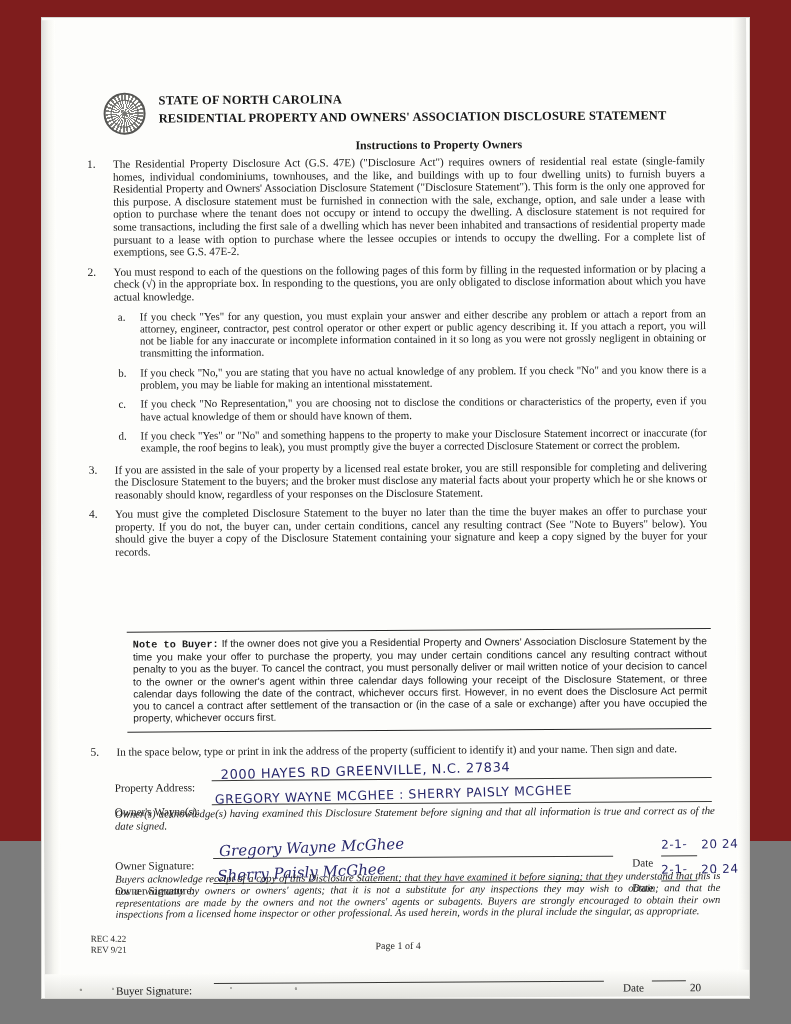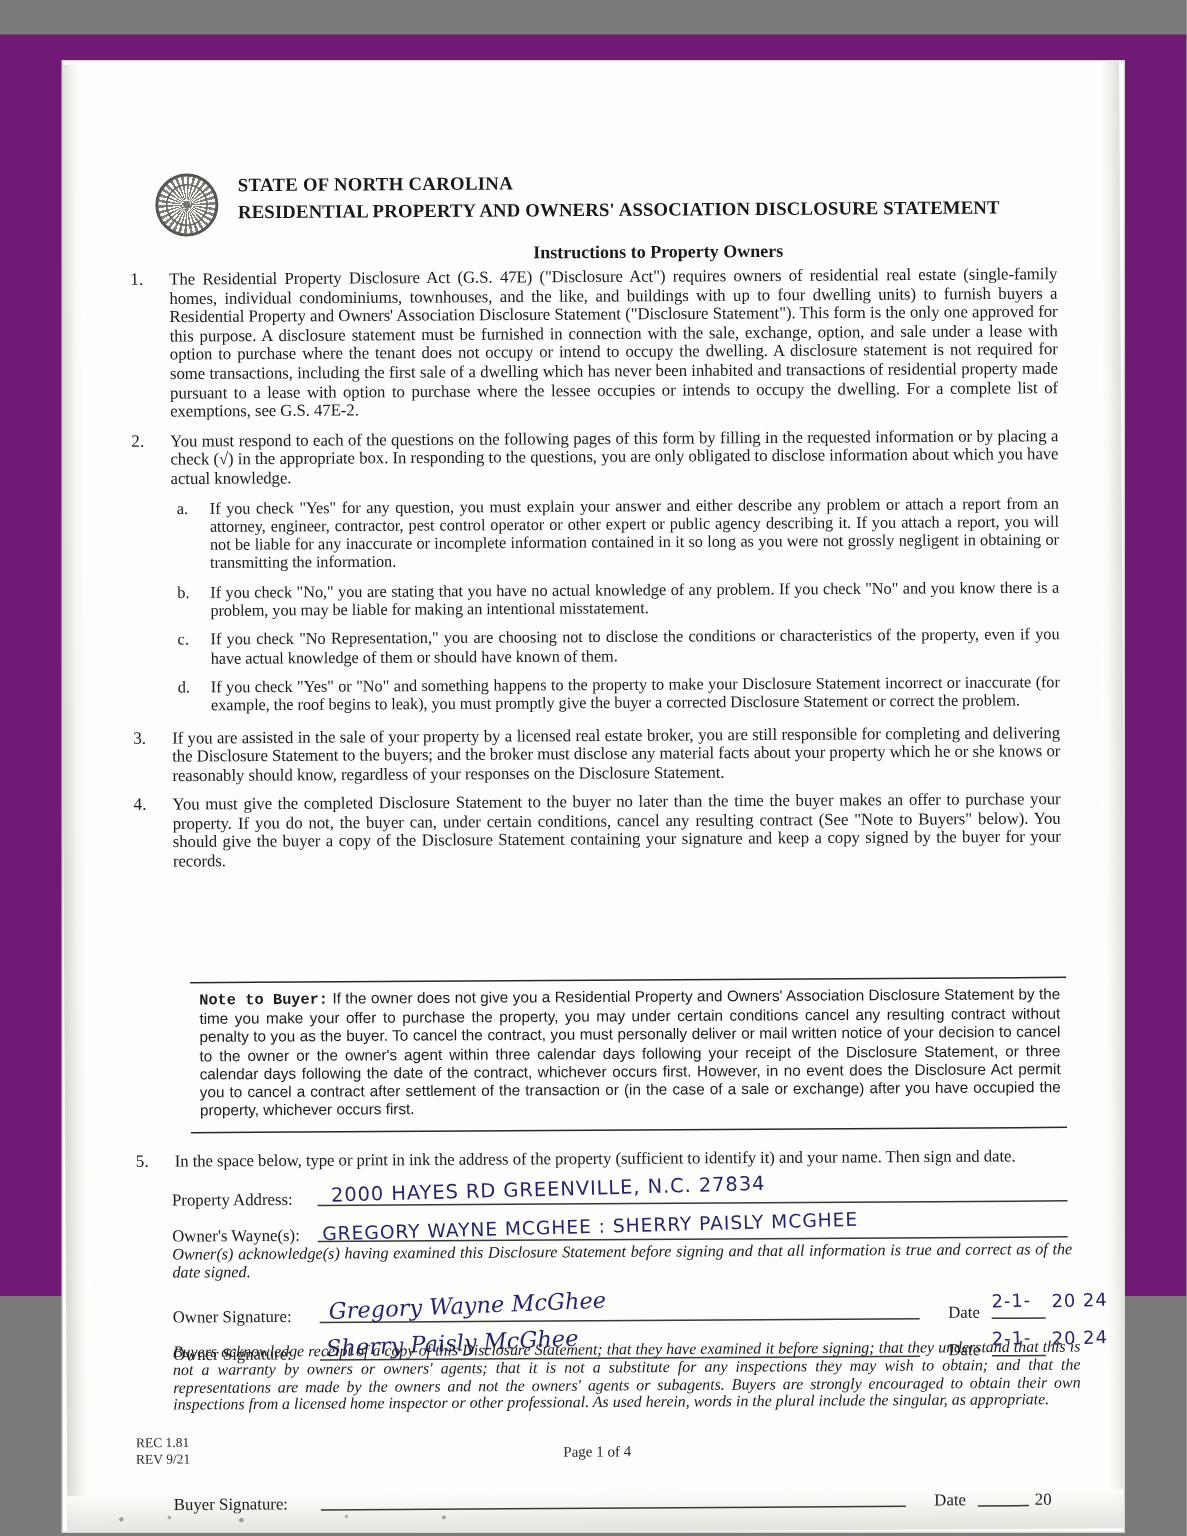--- a/index.html
+++ b/index.html
@@ -10,23 +10,22 @@
   body {
     width: 791px;
     height: 1024px;
     overflow: hidden;
     font-family: "Liberation Serif", serif;
   }
   .page {
     position: relative;
     width: 791px;
     height: 841px;
-    background: #701a75;
+    background: #7f1d1d;
     box-sizing: border-box;
-    margin-top: 23px;
   }
   .scan {
     position: absolute;
     left: 42px;
     top: 18px;
     width: 707px;
     height: 980px;
     background: #fdfdfb;
     box-shadow: 0 0 0 1px #d8d8d4;
     overflow: hidden;
@@ -177,21 +176,21 @@
     left: 45px;
     top: 726px;
     width: 640px;
     color: #1d1d1d;
   }
   .line-row {
     position: relative;
     height: 18px;
     font-size: 11.2px;
   }
-  .lbl { position: absolute; left: 0; top: 6px; white-space: nowrap; }
+  .lbl { position: absolute; left: 0; top: 16px; white-space: nowrap; }
   .rule {
     position: absolute;
     border-bottom: 1px solid #3a3a38;
     height: 0;
   }
   .hand {
     position: absolute;
     font-family: "DejaVu Sans", sans-serif;
     color: #15155e;
     font-size: 13px;
@@ -361,19 +360,19 @@
           <span class="lbl" style="left:26px;">Buyer Signature:</span>
 
           <span class="hand" style="left:130px; top:-2px;"></span>
           <span class="lbl" style="left:533px;">Date</span>
 
           <span class="lbl" style="left:600px;">20</span>
         </div>
       </div>
 
       <div class="footer-left">
-        <div>REC 1.81</div>
+        <div>REC 4.22</div>
         <div>REV 9/21</div>
       </div>
       <div class="footer-center">Page 1 of 4</div>
     </div>
   </div>
 </div>
 
 </body></html>

